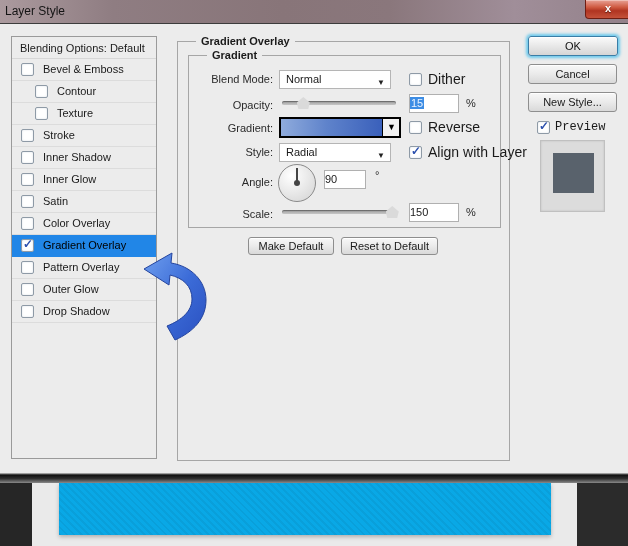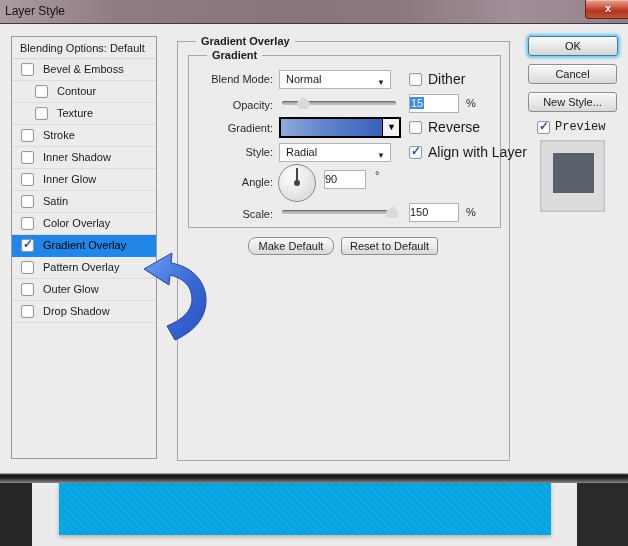--- a/index.html
+++ b/index.html
@@ -100,21 +100,21 @@
     border:1px solid #3a7da6; border-radius:3px; font-size:11px; color:#111; text-align:center; line-height:18px;
     box-shadow:0 0 3px 2px #6cc9ec, inset 0 1px 0 #fff; cursor:pointer; }
   .cancel-btn { left:528px; top:64px; width:89px; height:20px; line-height:18px; }
   .newstyle-btn { left:528px; top:92px; width:89px; height:20px; line-height:18px; }
   .preview-wrap { position:absolute; left:537px; top:120px; display:flex; align-items:center; gap:5px; cursor:pointer; }
   .preview-wrap .chk-label { font-size:12px; color:#1a1a1a;font-family:Liberation Mono, monospace; }
   .preview-box { position:absolute; left:540px; top:140px; width:65px; height:72px;
     background:#dcdcdc; border:1px solid #c0c0c0; box-shadow:inset 0 0 2px #bbb; }
   .preview-inner { position:absolute; left:12px; top:12px; width:41px; height:40px; background:#59626c; }
 
-  .make-default { left:247px; top:236px; width:86px;border-radius:8px; }
+  .make-default { left:247px; top:236px; width:86px; }
   .reset-default { left:340px; top:236px; width:97px; }
 </style>
 </head>
 <body>
 
 <div class="canvas-doc"></div>
 <div class="canvas-dark-right"></div>
 <div class="canvas-cyan-bar"></div>
 
 <div class="dialog">

